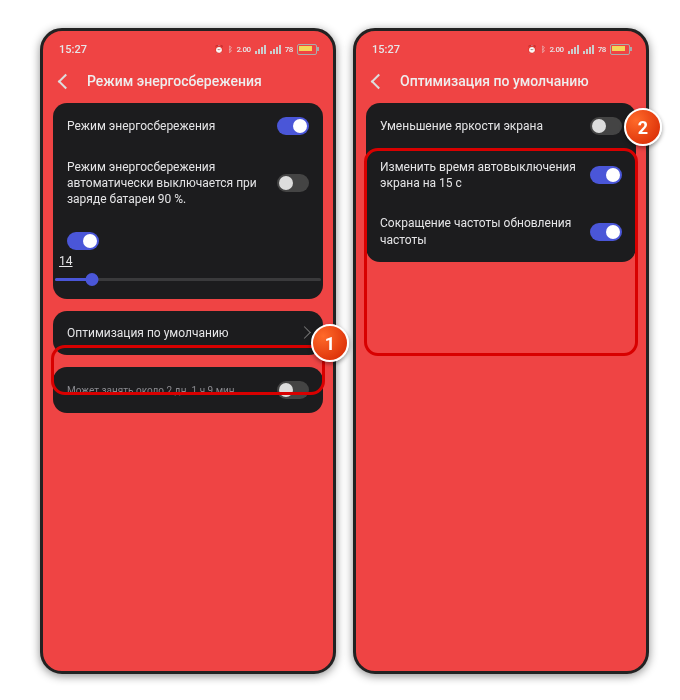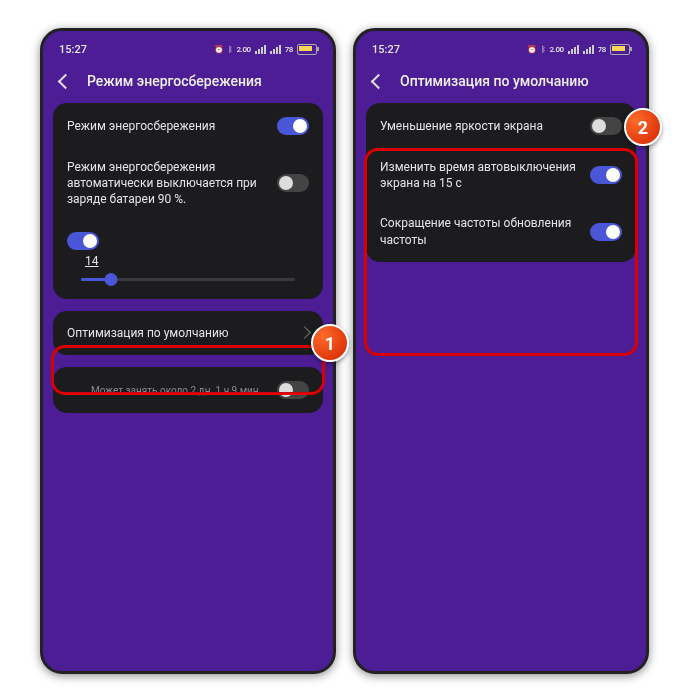--- a/index.html
+++ b/index.html
@@ -8,21 +8,21 @@
     font-family: -apple-system, "Segoe UI", Roboto, Arial, sans-serif;
     width: 680px;
     height: 700px;
     position: relative;
   }
   .phone {
     position: absolute;
     width: 290px;
     height: 640px;
     border-radius: 22px;
-    background: #4c1d95;
+    background: #ef4444;
     box-shadow: 0 2px 10px rgba(0,0,0,0.45);
     border: 3px solid #222;
     overflow: hidden;
     color: #e6e6e8;
   }
   .phone.left { left: 40px; top: 28px; }
   .phone.right { left: 353px; top: 28px; }
 
   .statusbar {
     display: flex;
@@ -82,21 +82,21 @@
     padding: 2px 0;
   }
   .row {
     display:flex; align-items:center;
     padding: 12px 14px;
     gap: 10px;
     position: relative;
   }
   .row + .row { border-top: 0; }
   .row .lbl { flex:1; font-size: 12px; line-height:1.35; color:#e4e4e6; }
-  .row .sub { font-size: 10px; color:#8a8a8f; margin-top:2px;margin-left:24px; }
+  .row .sub { font-size: 10px; color:#8a8a8f; margin-top:2px; }
 
   .toggle {
     width: 32px; height: 18px; border-radius:10px; position:relative;
     background:#444;
     flex-shrink:0;
   }
   .toggle::after{
     content:""; position:absolute; width:14px;height:14px; border-radius:50%;
     background:#ddd; top:2px; left:2px; transition:none;
   }
@@ -104,21 +104,21 @@
   .toggle.on::after { left:16px; background:#fff; }
 
   .chevron {
     width:8px;height:8px;
     border-right:1.5px solid #777;
     border-bottom:1.5px solid #777;
     transform:rotate(-45deg);
     flex-shrink:0;
   }
 
-  .slider-wrap { padding: 0 28px 16px; text-decoration: underline; }
+  .slider-wrap { padding: 0 2px 16px; text-decoration: underline; }
   .slider-val { font-size:12px; color:#e4e4e6; margin:2px 0 10px 4px; }
   .slider-track {
     height:3px; background:#3a3a3c; border-radius:2px; position:relative;
   }
   .slider-fill { position:absolute; left:0; top:0; height:100%; background:#4a56d8; width:14%; border-radius:2px;}
   .slider-thumb {
     position:absolute; top:-5px; width:13px; height:13px;border-radius:50%;
     background:#4a56d8; left:14%; transform:translateX(-50%);
   }
 

